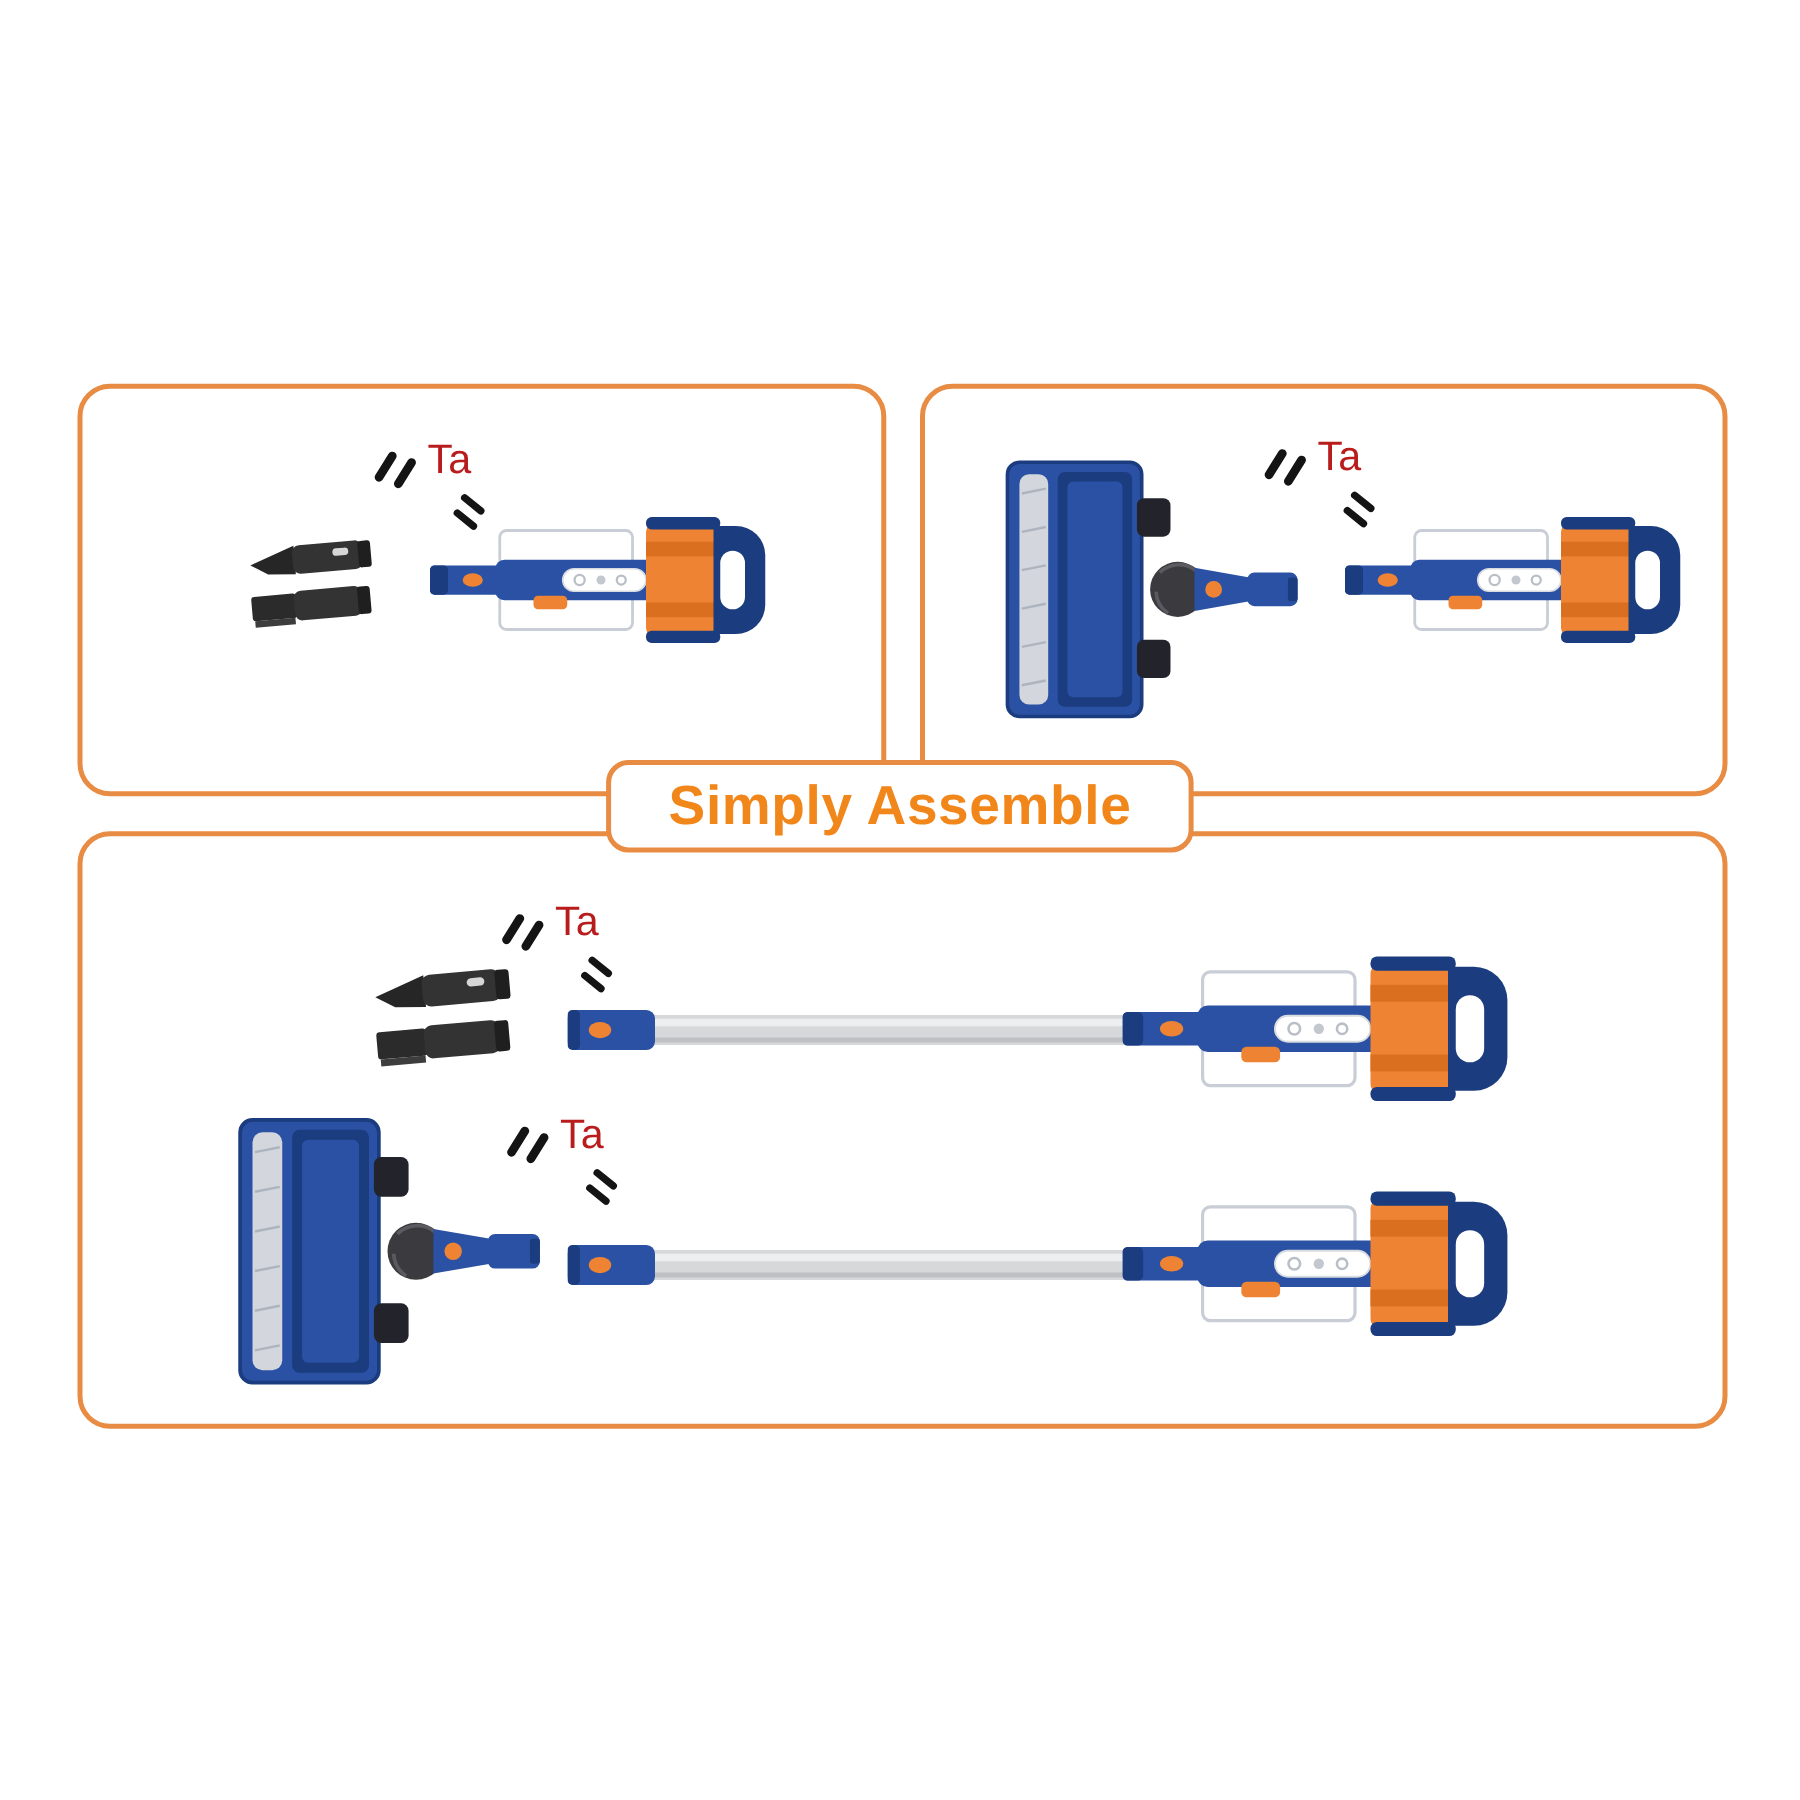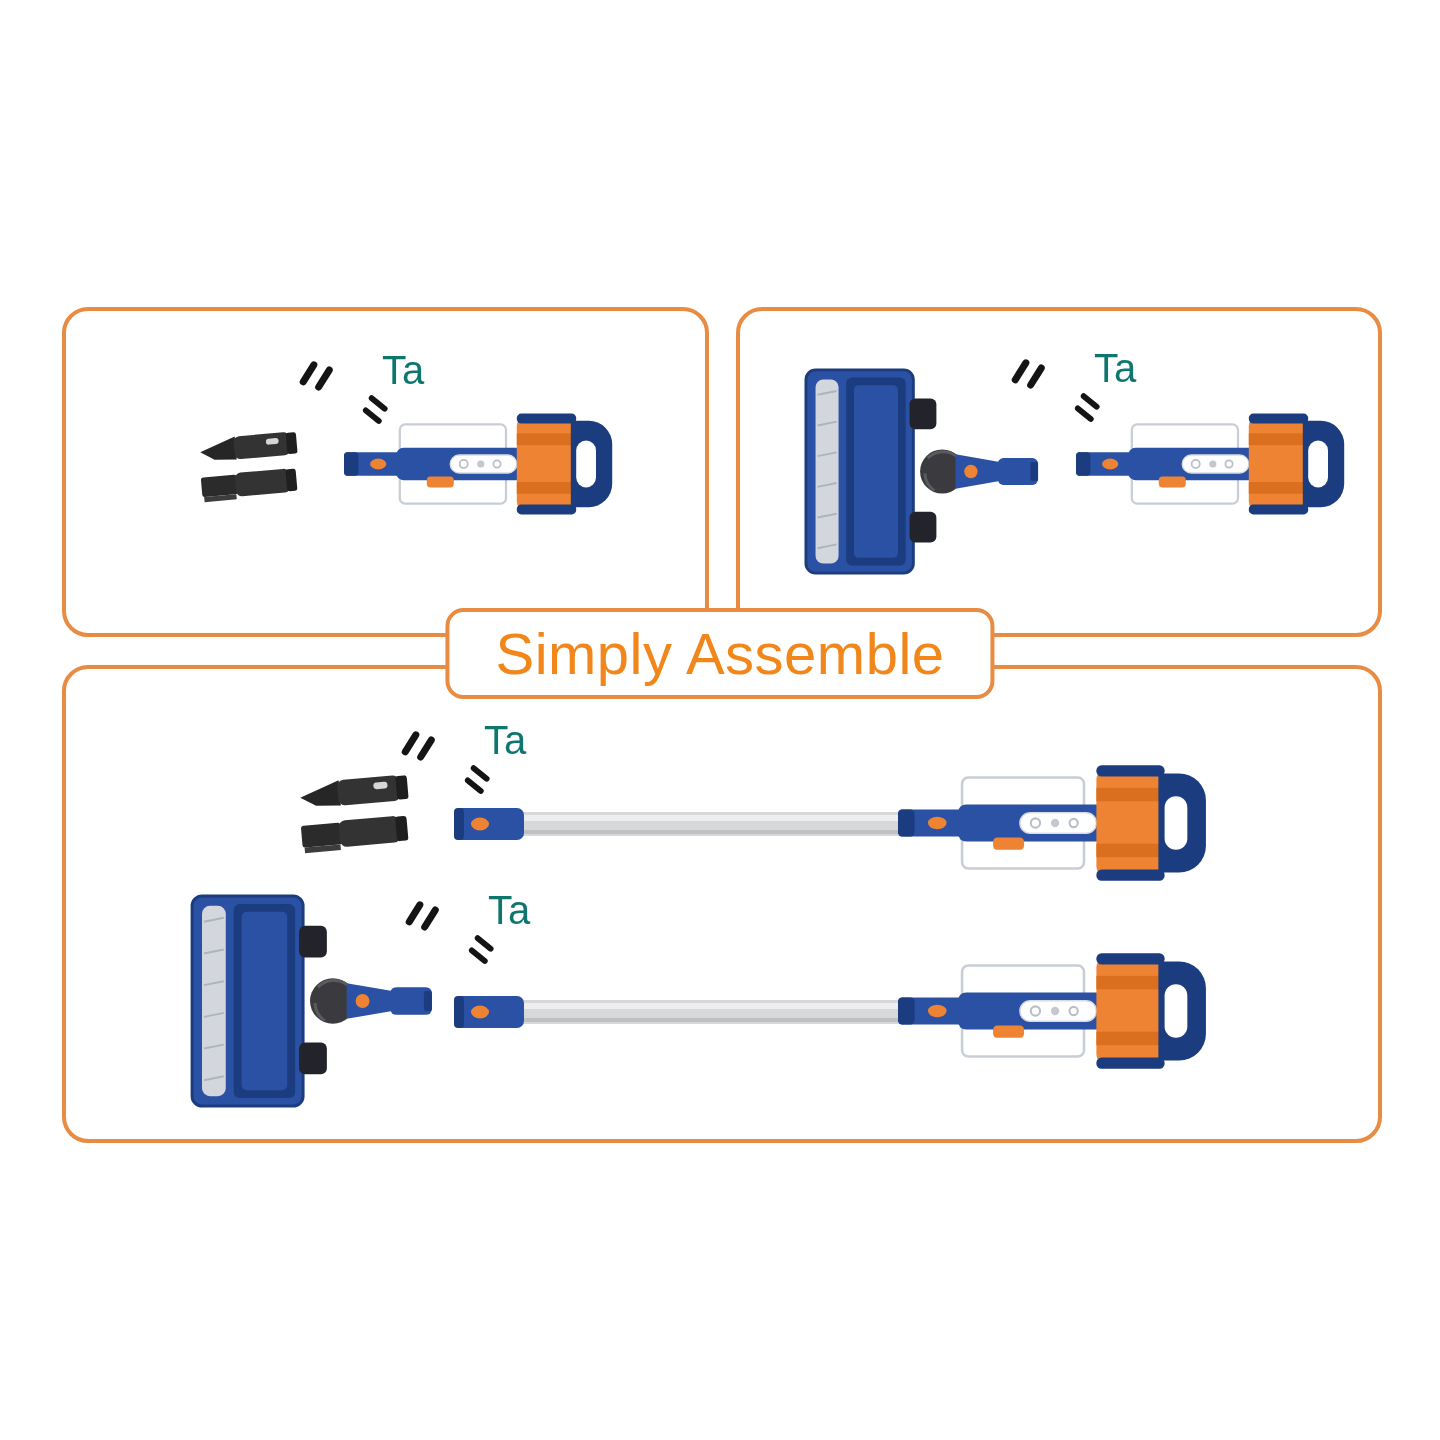--- a/index.html
+++ b/index.html
@@ -4,25 +4,25 @@
 <style>
   html,body{margin:0;padding:0;background:#ffffff;}
   .page{position:relative;width:1440px;height:1440px;background:var(--background,#fff);
         font-family:"Liberation Sans",sans-serif;overflow:hidden;}
   .abs{position:absolute;}
   .panel{position:absolute;border:4px solid var(--panel-border-orange,#E98C43);
          border-radius:26px;background:#fff;box-sizing:border-box;}
   .badge{position:absolute;left:50%;transform:translateX(-50%);top:608px;
          background:#fff;border:4px solid var(--panel-border-orange,#E98C43);
          border-radius:18px;padding:8px 46px;z-index:5;}
-  .badge .title{color:var(--accent-orange,#F1861B);font-size:58px;font-weight:400;
+  .badge .title{color:var(--accent-orange,#F1861B);font-size:44px;font-weight:700;
          letter-spacing:0.5px;white-space:nowrap;}
   .tap{position:absolute;width:114px;height:86px;z-index:4;}
   .tap .m1{position:absolute;left:0;top:6px;width:36px;height:36px;transform:rotate(8deg);}
-  .tap .ta{position:absolute;left:42px;top:-4px;font-size:40px;color:#0f766e;margin-left:40px;}
+  .tap .ta{position:absolute;left:42px;top:-4px;font-size:33px;color:#b91c1c;}
   .tap .m2{position:absolute;left:60px;top:44px;width:30px;height:30px;transform:rotate(105deg);}
   svg{display:block;overflow:visible;}
 </style>
 </head>
 <body>
 
 <div class="page">
 
   <svg width="0" height="0" style="position:absolute" aria-hidden="true">
     <defs>

